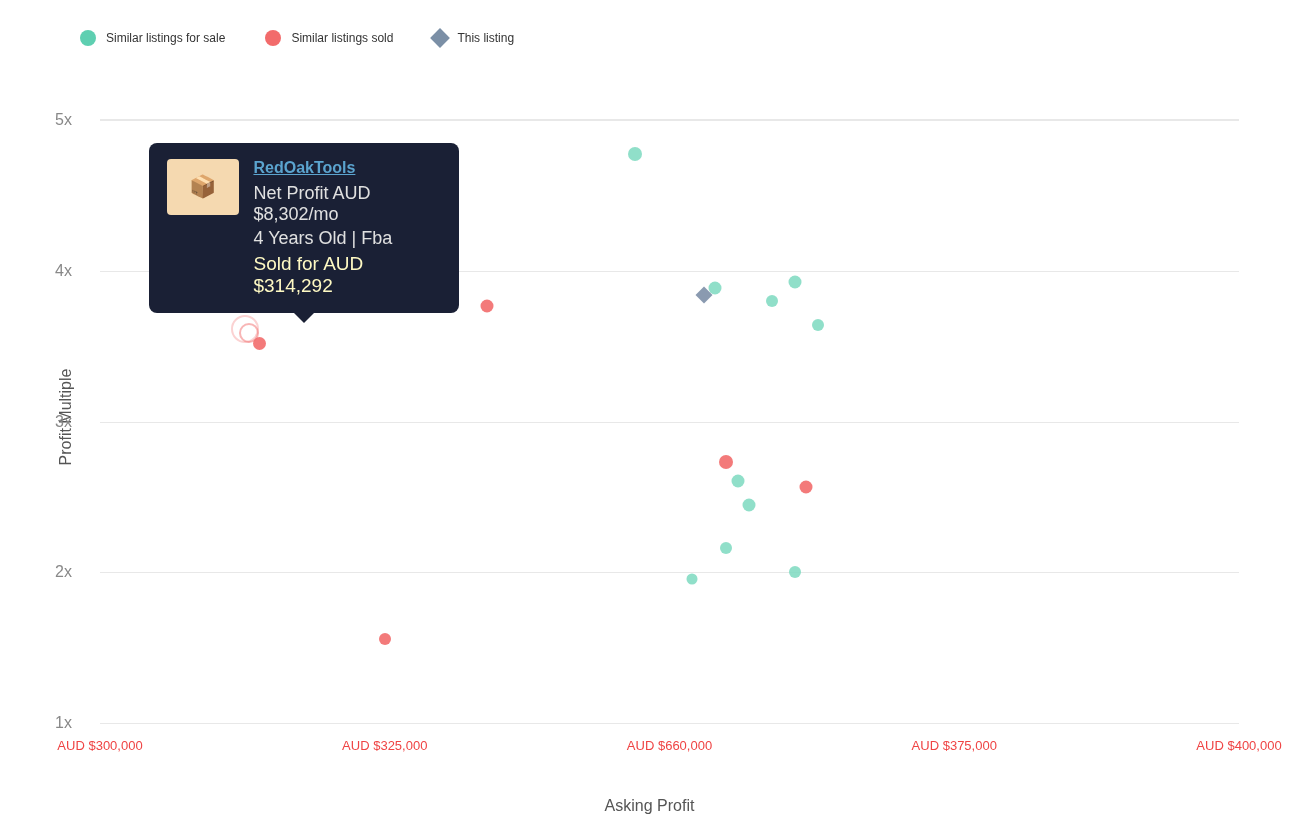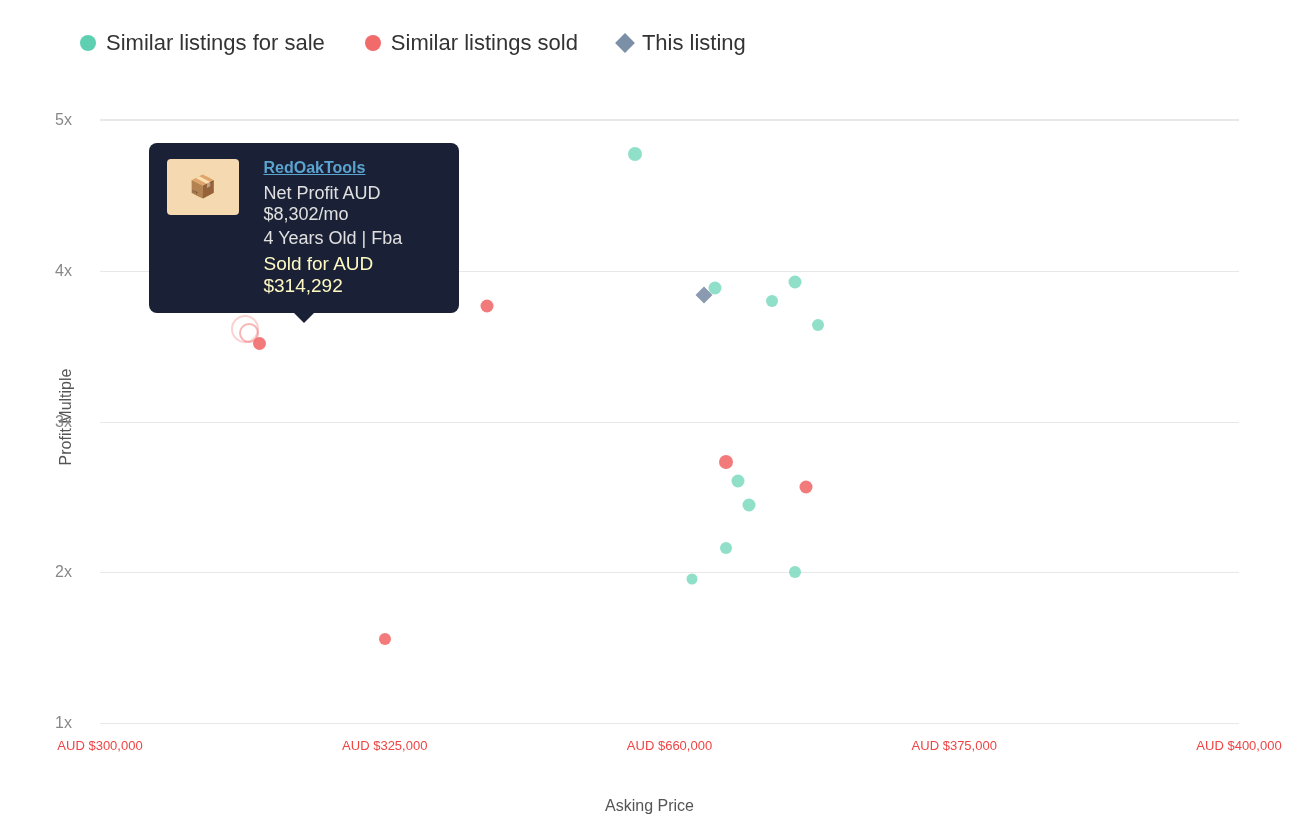--- a/index.html
+++ b/index.html
@@ -26,21 +26,21 @@
       gap: 40px;
       position: absolute;
       top: 30px;
       left: 80px;
     }
 
     .legend-item {
       display: flex;
       align-items: center;
       gap: 10px;
-      font-size: 22px;
+      font-size: 12px;
       color: #333;
       font-weight: 500;
     }
 
     .legend-dot-green {
       width: 16px;
       height: 16px;
       border-radius: 50%;
       background: #5ECFB1;
       flex-shrink: 0;
@@ -180,21 +180,20 @@
       border-radius: 4px;
       flex-shrink: 0;
       display: flex;
       align-items: center;
       justify-content: center;
       font-size: 22px;
     }
 
     .tooltip-info {
       flex: 1;
-      margin-left: 10px;
     }
 
     .tooltip-title {
       color: #5BA4CF;
       font-size: 16px;
       font-weight: 600;
       text-decoration: underline;
       margin-bottom: 6px;
     }
 
@@ -233,21 +232,21 @@
       <span>Similar listings sold</span>
     </div>
     <div class="legend-item">
       <div class="legend-diamond"></div>
       <span>This listing</span>
     </div>
   </div>
 
   <div class="y-axis-label">Profit Multiple</div>
 
-  <div class="x-axis-label">Asking Price</div>
+  <div class="x-axis-label">Asking Profit</div>
 
   <div class="chart-area" id="chart-area">
 
     <div class="grid-line" style="bottom: 100%;"></div>
 
     <div style="position:absolute; bottom:100%; left:0; right:0;">
       <div class="grid-line"></div>
       <span class="y-tick">5x</span>
     </div>
 

